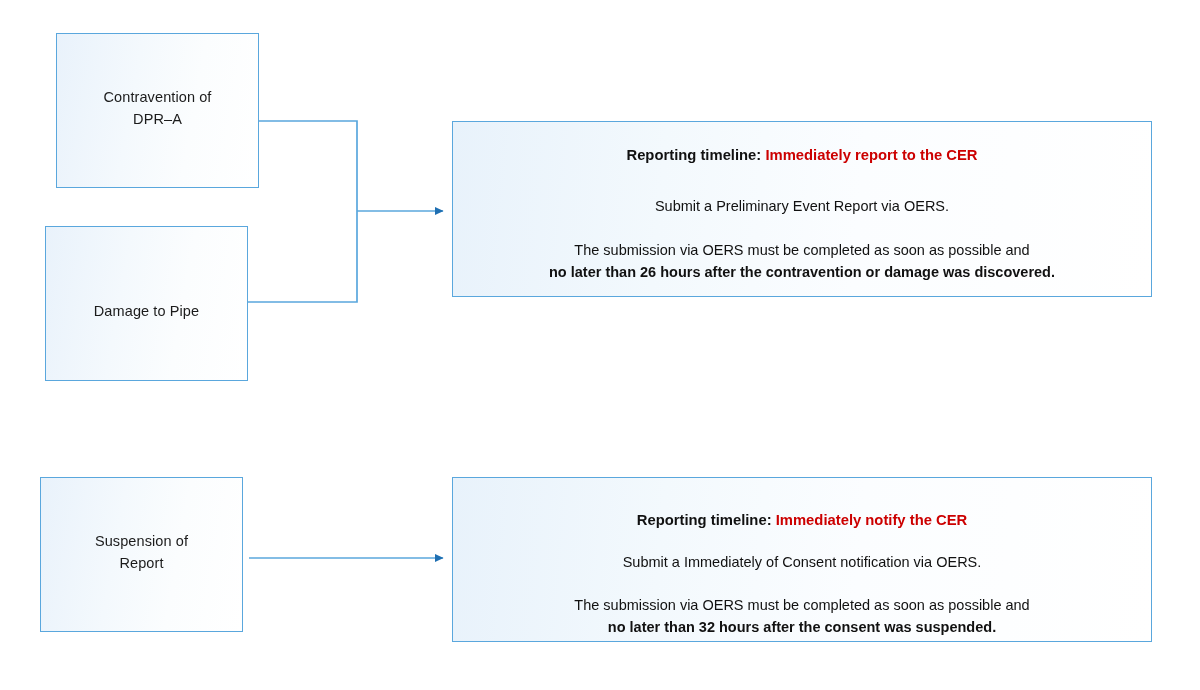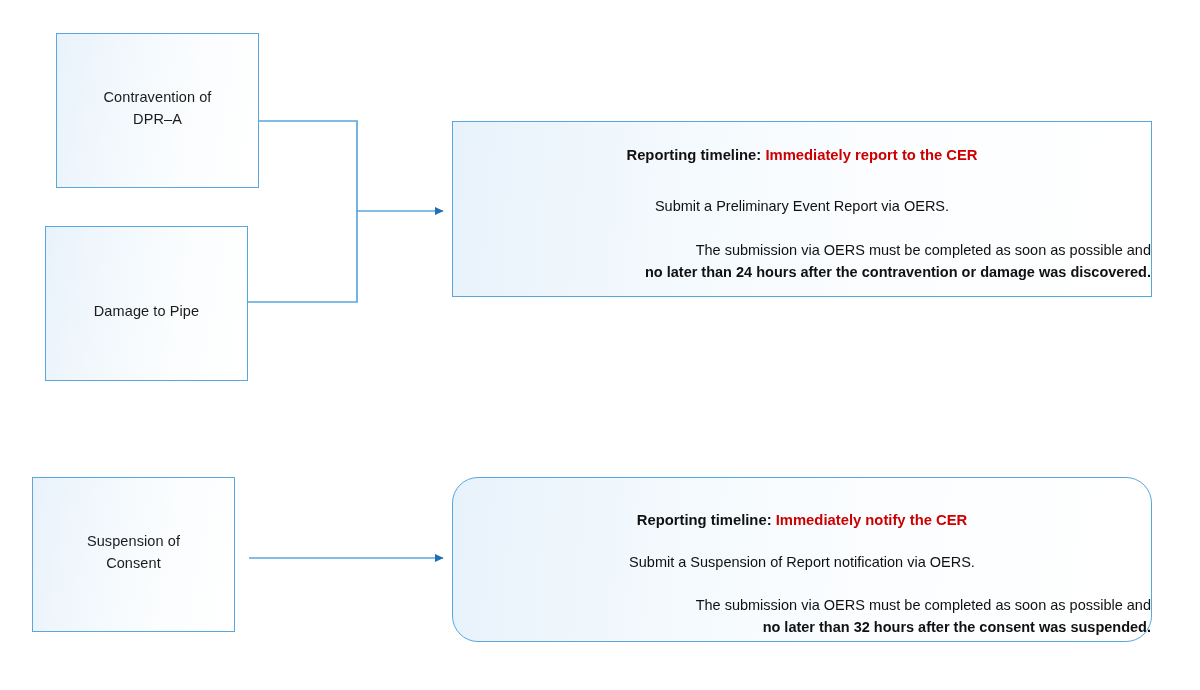--- a/index.html
+++ b/index.html
@@ -39,41 +39,41 @@
     padding: 0 10px;
   }
 
   
   .trigger {
     width: 203px;
     height: 155px;
   }
   #node-contravention { left: 56px;  top: 33px;  }
   #node-damage        { left: 45px;  top: 226px; }
-  #node-suspension    { left: 32px;  top: 477px; }
+  #node-suspension    { left: 40px;  top: 477px; }
 
   
   #node-damage .node-label { transform: translateY(8px); }
   #node-contravention .node-label { transform: translateY(-2px); }
   #node-suspension .node-label { transform: translateY(-2px); }
 
   
   .outcome {
     width: 700px;
     box-sizing: border-box;
     border: 1.6px solid #5aa7dd;
     background: linear-gradient(95deg, #e8f2fb 0%, #f3f9fd 30%, #fbfdff 58%, #ffffff 100%);
     position: absolute;
     display: flex;
     flex-direction: column;
     align-items: center;
     justify-content: flex-start;
   }
   #node-outcome-a { left: 452px; top: 121px; height: 176px; }
-  #node-outcome-b { left: 452px; top: 477px; height: 165px; border-radius: 26px; }
+  #node-outcome-b { left: 452px; top: 477px; height: 165px; }
 
   .outcome-body {
     width: 100%;
     text-align: center;
     color: #111111;
     font-size: 14.5px;
     line-height: 1.5;
   }
   .line-head {
     font-weight: bold;
@@ -84,21 +84,20 @@
     color: #cc0000;
     font-weight: bold;
   }
   .line-normal {
     font-size: 14.5px;
     color: #111111;
   }
   .line-mixed {
     font-size: 14.5px;
     color: #111111;
-    text-align: right;
   }
   .line-mixed .strong {
     font-weight: bold;
   }
   #node-outcome-a .row1 { margin-top: 22px; }
   #node-outcome-a .row2 { margin-top: 30px; }
   #node-outcome-a .row3 { margin-top: 22px; }
   #node-outcome-b .row1 { margin-top: 31px; }
   #node-outcome-b .row2 { margin-top: 21px; }
   #node-outcome-b .row3 { margin-top: 21px; }
@@ -144,41 +143,41 @@
 
   <div class="node trigger" id="node-damage">
     <div class="node-label">
       <span>Damage to Pipe</span>
     </div>
   </div>
 
   <div class="node trigger" id="node-suspension">
     <div class="node-label">
       <span>Suspension of</span><br>
-      <span>Consent</span>
+      <span>Report</span>
     </div>
   </div>
 
   <div class="outcome" id="node-outcome-a">
     <div class="outcome-body row1 line-head">
       <span>Reporting timeline:</span>
       <span class="accent">Immediately report to the CER</span>
     </div>
     <div class="outcome-body row2 line-normal">Submit a Preliminary Event Report via OERS.</div>
     <div class="outcome-body row3 line-mixed">
       <span>The submission via OERS must be completed as soon as possible and</span><br>
-      <span class="strong">no later than 24 hours after the contravention or damage was discovered.</span>
+      <span class="strong">no later than 26 hours after the contravention or damage was discovered.</span>
     </div>
   </div>
 
   <div class="outcome" id="node-outcome-b">
     <div class="outcome-body row1 line-head">
       <span>Reporting timeline:</span>
       <span class="accent">Immediately notify the CER</span>
     </div>
-    <div class="outcome-body row2 line-normal">Submit a Suspension of Report notification via OERS.</div>
+    <div class="outcome-body row2 line-normal">Submit a Immediately of Consent notification via OERS.</div>
     <div class="outcome-body row3 line-mixed">
       <span>The submission via OERS must be completed as soon as possible and</span><br>
       <span class="strong">no later than 32 hours after the consent was suspended.</span>
     </div>
   </div>
 
 </div>
 
 </body></html>

